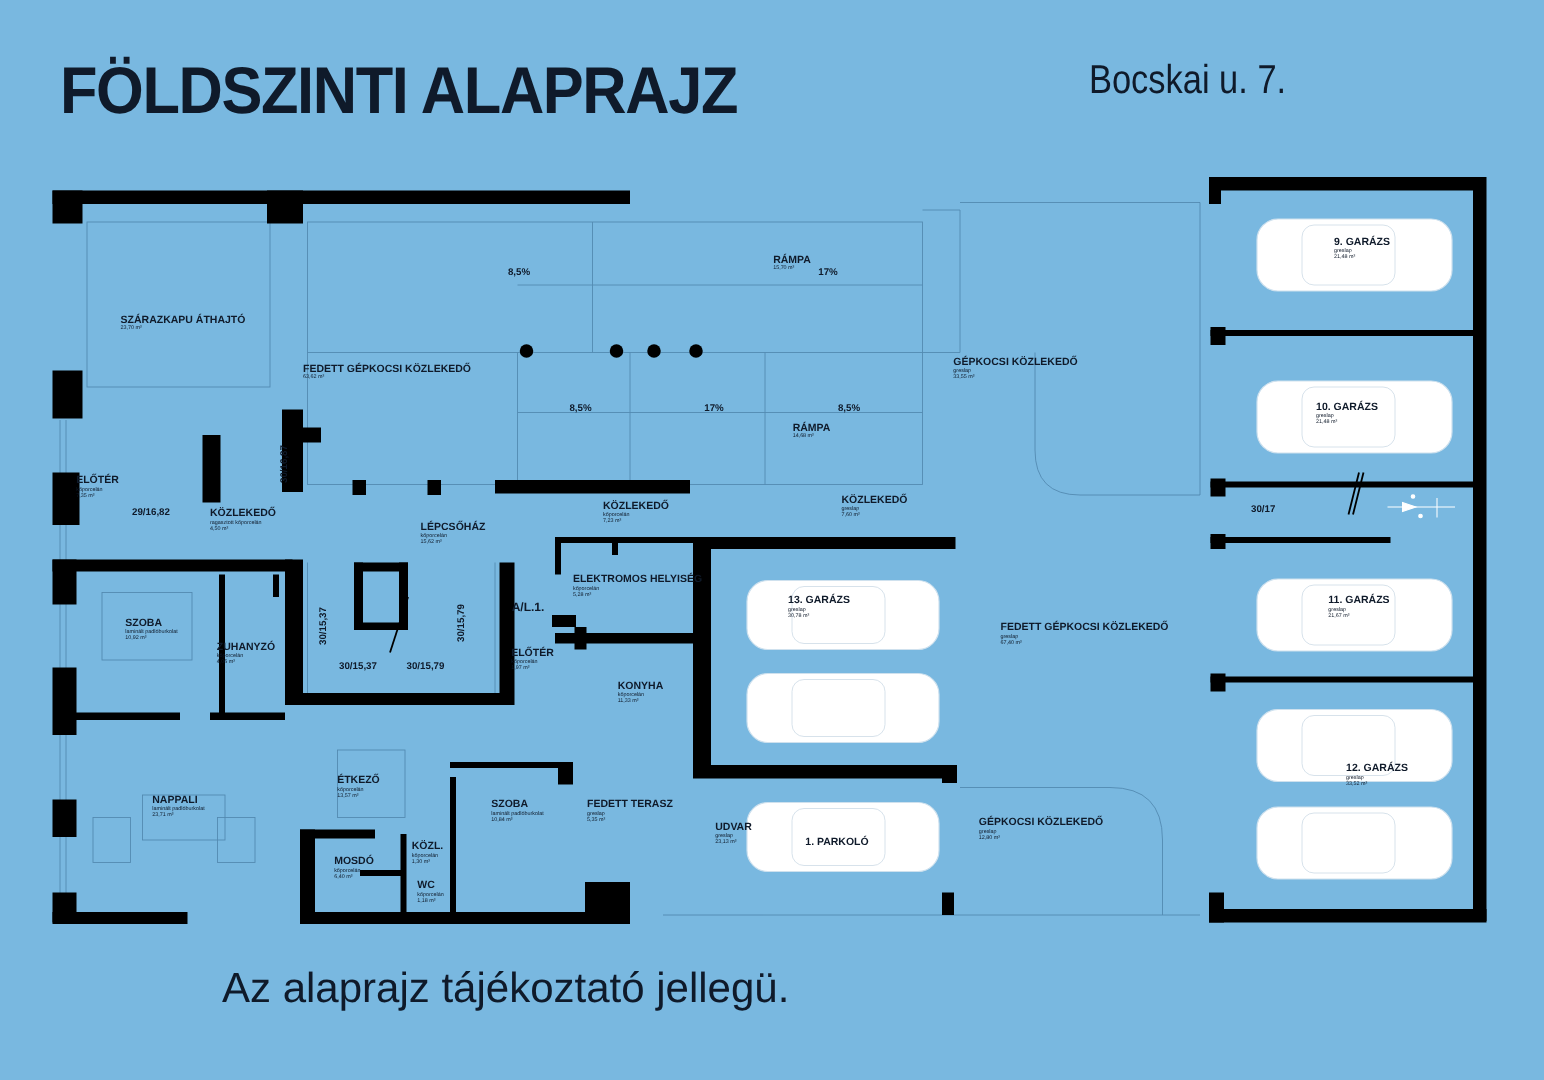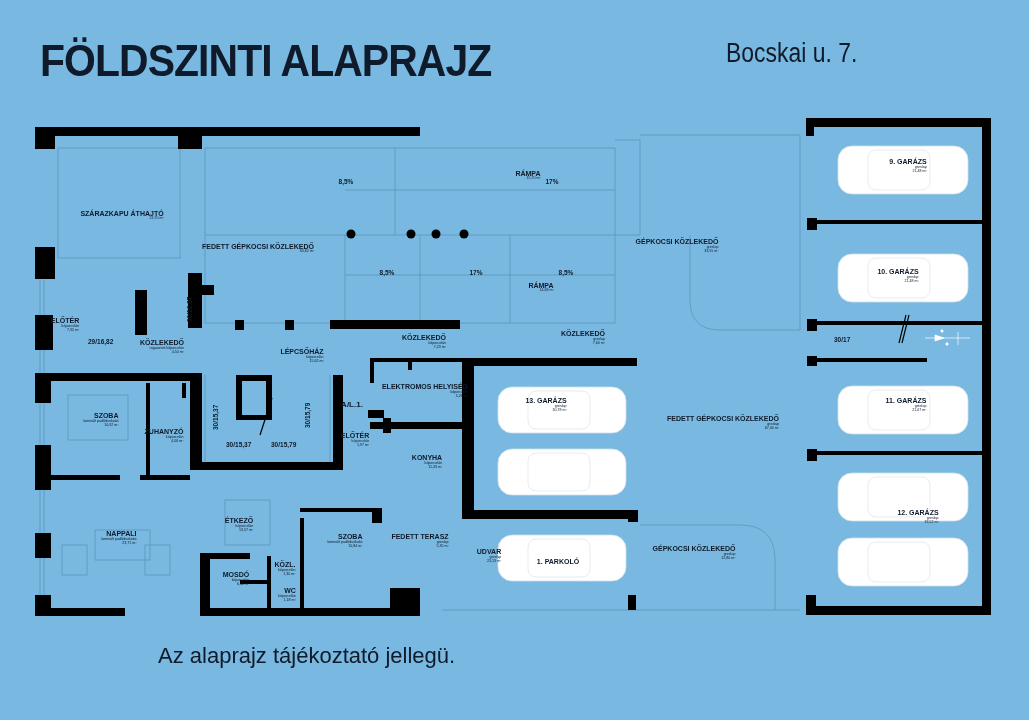--- a/index.html
+++ b/index.html
@@ -1,21 +1,21 @@
 <!DOCTYPE html>
 <html><head>
 <meta charset="utf-8">
 <style>
   html, body { margin:0; padding:0; }
   body { width:1029px; height:720px; background:#79b8e0; position:relative; overflow:hidden; font-family:"Liberation Sans", sans-serif; color:#0f1a2a; }
   .title { position:absolute; left:40px; top:36px; font-size:44px; font-weight:bold; letter-spacing:-1px; transform:scaleX(0.93); transform-origin:left; }
   .address { position:absolute; left:726px; top:38px; font-size:27px; transform:scaleX(0.85); transform-origin:left; }
-  .disclaimer { position:absolute; left:158px; top:643px; font-size:22px; }
+  .disclaimer { position:absolute; left:148px; top:643px; font-size:28px; }
   svg.plan { position:absolute; left:0; top:0; }
-  .lbl { position:absolute; text-align:right; transform:translateX(-50%); white-space:nowrap; line-height:1; }
+  .lbl { position:absolute; text-align:left; transform:translateX(-50%); white-space:nowrap; line-height:1; }
   .lbl .n { font-size:7px; font-weight:bold; display:block; }
   .lbl .s { font-size:3.6px; display:block; margin-top:1px; }
   .lbl .a { font-size:3.6px; display:block; }
   .pct { position:absolute; font-size:6.5px; font-weight:bold; transform:translateX(-50%); }
   .dim { position:absolute; font-size:6.5px; font-weight:bold; }
   .dimv { position:absolute; font-size:6.5px; font-weight:bold; transform:rotate(-90deg); transform-origin:left top; }
 </style>
 </head>
 <body>
 

